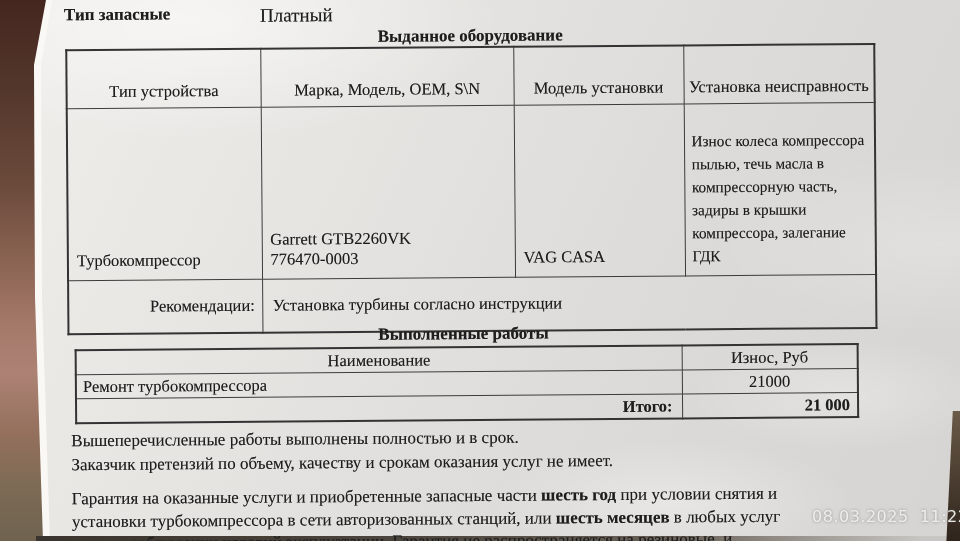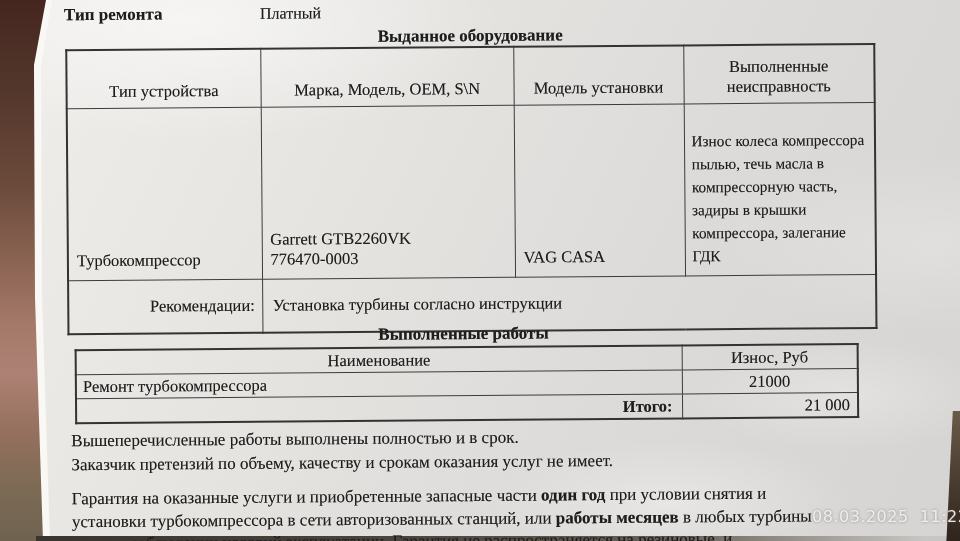--- a/index.html
+++ b/index.html
@@ -52,59 +52,59 @@
   .rec-label{text-align:right;padding-right:7px;}
   .rec-value{padding-left:10px;}
 
   
   .wk{left:74px;top:346px;width:782px;}
   .wk td{height:21px;vertical-align:middle;}
   .wk .hdr td{text-align:center;}
   .wk .name{text-align:left;padding-left:6px;}
   .wk .sum{text-align:center;}
   .wk .total-label{text-align:right;padding-right:9px;font-weight:bold;}
-  .wk .total-value{text-align:right;padding-right:7px;font-weight:normal;}
+  .wk .total-value{text-align:right;padding-right:7px;font-weight:bold;}
 
   .ftext{font-size:17px;white-space:nowrap;}
 
   
   .timestamp{position:absolute;left:812px;top:507px;font-family:"DejaVu Sans",sans-serif;
     font-size:16px;color:rgba(240,240,238,.95);white-space:pre;letter-spacing:.5px;
     text-shadow:0 0 3px rgba(90,90,90,.6);}
 </style>
 </head>
 <body>
 
 <div class="stage">
   <div class="paper"></div>
   <div class="paper-edge"></div>
   <div class="hand"></div>
   <div class="bottom-edge"></div>
   <div class="corner-br"></div>
 
   <div class="doc">
 
-    <div class="abs" style="left:66px;top:2px;font-size:17px;font-weight:bold;">Тип ремонта</div>
-    <div class="abs" style="left:262px;top:3px;font-size:16px;">Платный</div>
+    <div class="abs" style="left:66px;top:2px;font-size:17px;font-weight:bold;">Тип запасные</div>
+    <div class="abs" style="left:262px;top:3px;font-size:19px;">Платный</div>
 
     <div class="abs title-line" style="left:68px;top:26px;width:808px;">Выданное оборудование</div>
 
     <table class="tbl eq">
       <colgroup>
           <col style="width:194px">
           <col style="width:253px">
           <col style="width:170px">
           <col style="width:191px">
         </colgroup>
       <tbody>
           <tr class="hdr">
         <td>Тип устройства</td>
         <td>Марка, Модель, OEM, S\N</td>
         <td>Модель установки</td>
-        <td>Выполненные неисправность</td>
+        <td>Установка неисправность</td>
       </tr>
       <tr class="data">
         <td>Турбокомпрессор</td>
         <td>
           <div>Garrett GTB2260VK</div>
           <div>776470-0003</div>
         </td>
         <td>VAG CASA</td>
         <td class="fault">Износ колеса компрессора пылью, течь масла в компрессорную часть, задиры в крышки компрессора, залегание ГДК</td>
       </tr>
@@ -134,19 +134,19 @@
       <tr>
         <td class="total-label">Итого:</td>
         <td class="total-value">21 000</td>
       </tr>
     </tbody>
       </table>
 
     <div class="abs ftext" style="left:70px;top:428px;">Вышеперечисленные работы выполнены полностью и в срок.</div>
     <div class="abs ftext" style="left:70px;top:452px;">Заказчик претензий по объему, качеству и срокам оказания услуг не имеет.</div>
 
-    <div class="abs ftext" style="left:70px;top:486px;"><span>Гарантия на оказанные услуги и приобретенные запасные части </span><span class="b">один год</span><span> при условии снятия и</span></div>
-    <div class="abs ftext" style="left:70px;top:509px;"><span>установки турбокомпрессора в сети авторизованных станций, или </span><span class="b">работы месяцев</span><span> в любых турбины</span></div>
+    <div class="abs ftext" style="left:70px;top:486px;"><span>Гарантия на оказанные услуги и приобретенные запасные части </span><span class="b">шесть год</span><span> при условии снятия и</span></div>
+    <div class="abs ftext" style="left:70px;top:509px;"><span>установки турбокомпрессора в сети авторизованных станций, или </span><span class="b">шесть месяцев</span><span> в любых услуг</span></div>
     <div class="abs ftext" style="left:128px;top:531px;">соблюдении условий эксплуатации. Гарантия не распространяется на резиновые, и</div>
   </div>
 
   <div class="timestamp">08.03.2025  11:22</div>
 </div>
 
 </body></html>

